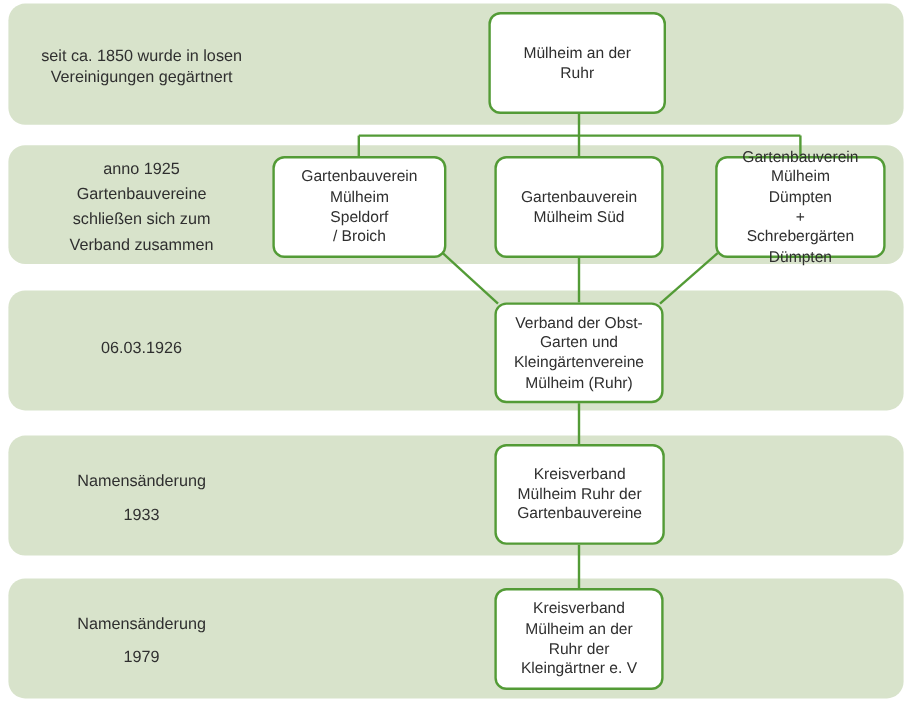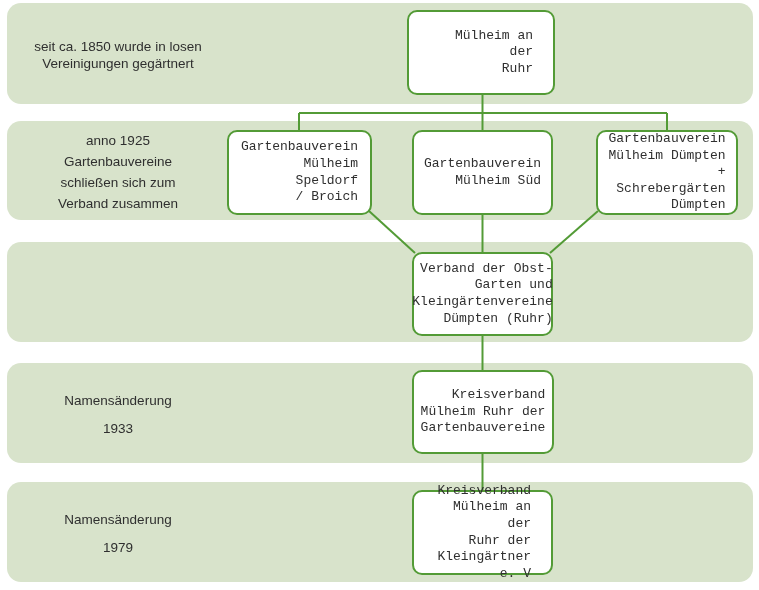--- a/index.html
+++ b/index.html
@@ -41,27 +41,26 @@
   .label-2{top:131px;line-height:1.55;}
   .label-3{top:282px;}
   .label-4{top:387px;line-height:2.05;}
   .label-5{top:506px;line-height:2.05;}
   .node{
     position:absolute;
     background:var(--box-bg);
     border:2px solid var(--line-green);
     border-radius:10px;
     display:flex;align-items:center;justify-content:center;
-    text-align:right;
+    text-align:center;
     color:var(--text);
     font-size:13px;line-height:1.28;
     white-space:pre-line;
     padding:20px;
     z-index:2;
-    font-family:Liberation Mono, monospace;
   }
   .node-top   {left:407px;top:10px; width:148px;height:85px;}
   .node-r2a   {left:227px;top:130px;width:145px;height:85px;}
   .node-r2b   {left:412px;top:130px;width:141px;height:85px;}
   .node-r2c   {left:596px;top:130px;width:142px;height:85px;}
   .node-r3    {left:412px;top:252px;width:141px;height:84px;}
   .node-r4    {left:412px;top:370px;width:142px;height:84px;}
   .node-r5    {left:412px;top:490px;width:141px;height:85px;}
   .connectors{
     position:absolute;left:0;top:0;
@@ -85,20 +84,21 @@
   <div class="band band-3"></div>
   <div class="band band-4"></div>
   <div class="band band-5"></div>
 
   <div class="band-label label-1">seit ca. 1850 wurde in losen
 Vereinigungen gegärtnert</div>
   <div class="band-label label-2">anno 1925
 Gartenbauvereine
 schließen sich zum
 Verband zusammen</div>
+  <div class="band-label label-3">06.03.1926</div>
   <div class="band-label label-4">Namensänderung
 1933</div>
   <div class="band-label label-5">Namensänderung
 1979</div>
 
   <svg class="connectors" viewBox="0 0 759 590" aria-hidden="true">
     <path d="M482.5,95 L482.5,113"></path>
     <path d="M299,113 L667,113"></path>
     <path d="M299,113 L299,131"></path>
     <path d="M482.5,113 L482.5,131"></path>
@@ -119,21 +119,21 @@
   <div class="node node-r2b">Gartenbauverein
 Mülheim Süd</div>
   <div class="node node-r2c">Gartenbauverein
 Mülheim Dümpten
 + Schrebergärten
 Dümpten</div>
 
   <div class="node node-r3">Verband der Obst-
 Garten und
 Kleingärtenvereine
-Dümpten (Ruhr)</div>
+Mülheim (Ruhr)</div>
   <div class="node node-r4">Kreisverband
 Mülheim Ruhr der
 Gartenbauvereine</div>
   <div class="node node-r5">Kreisverband
 Mülheim an der
 Ruhr der
 Kleingärtner e. V</div>
 
 </div>
 

